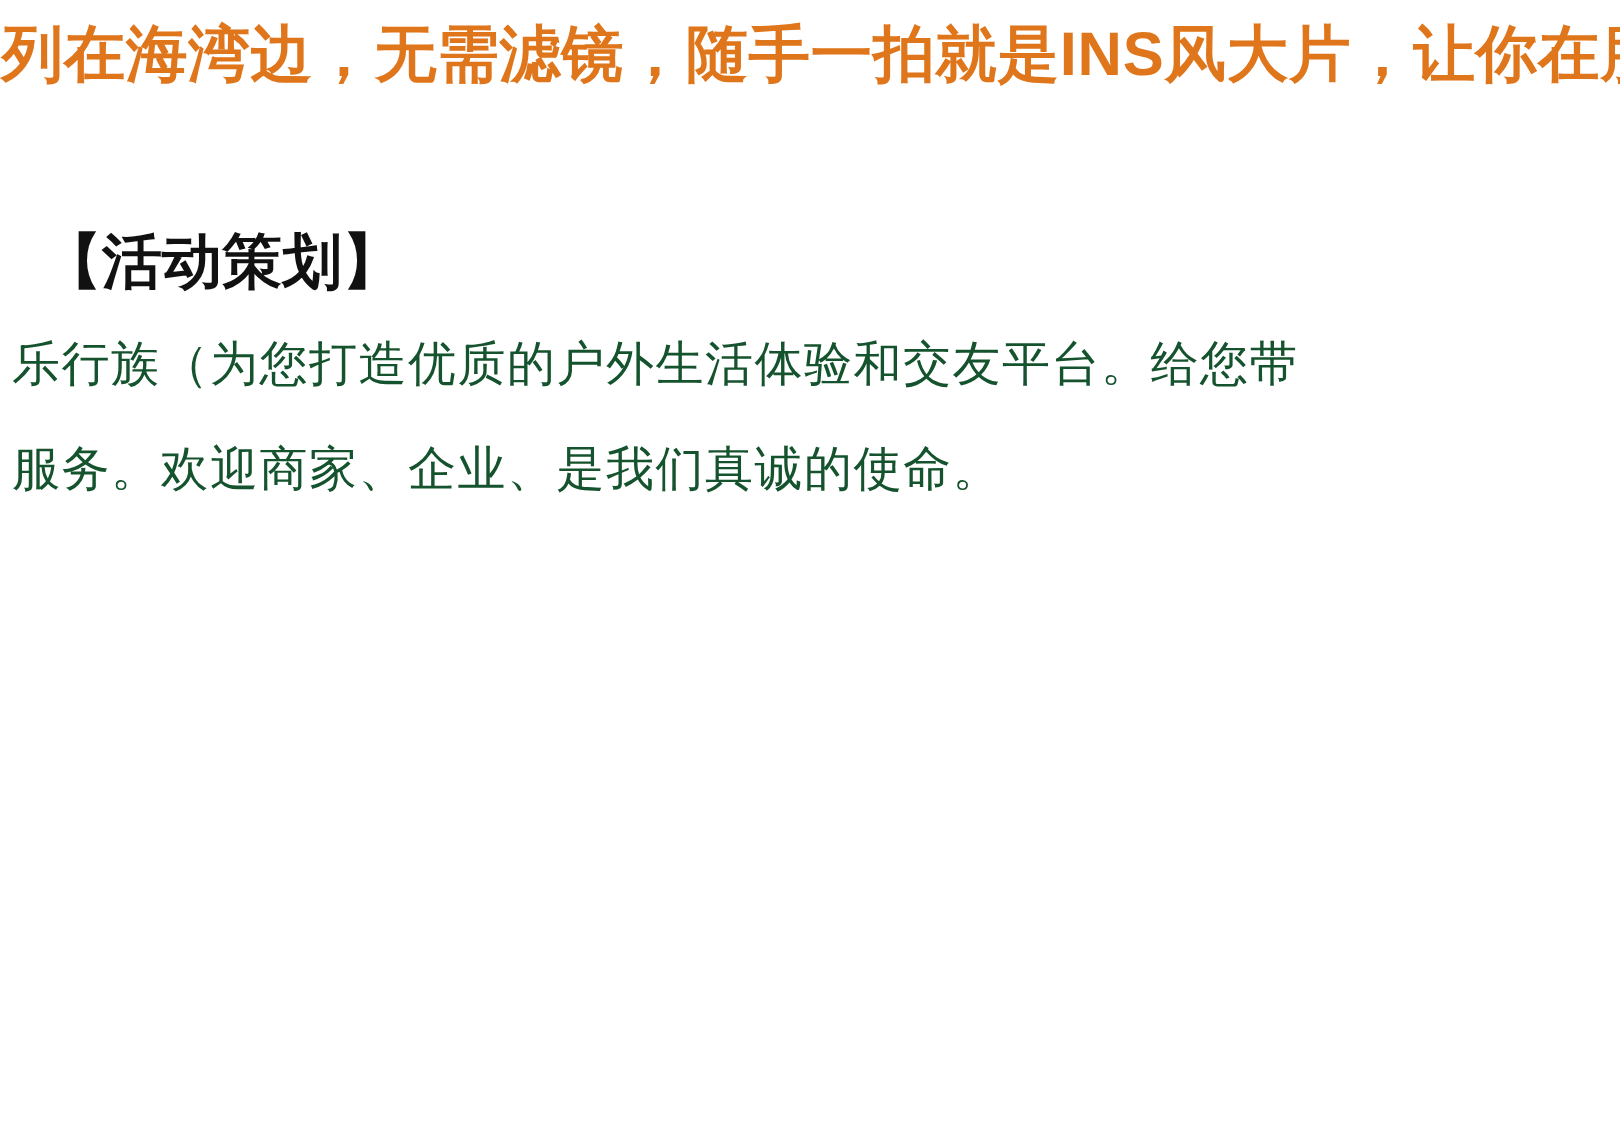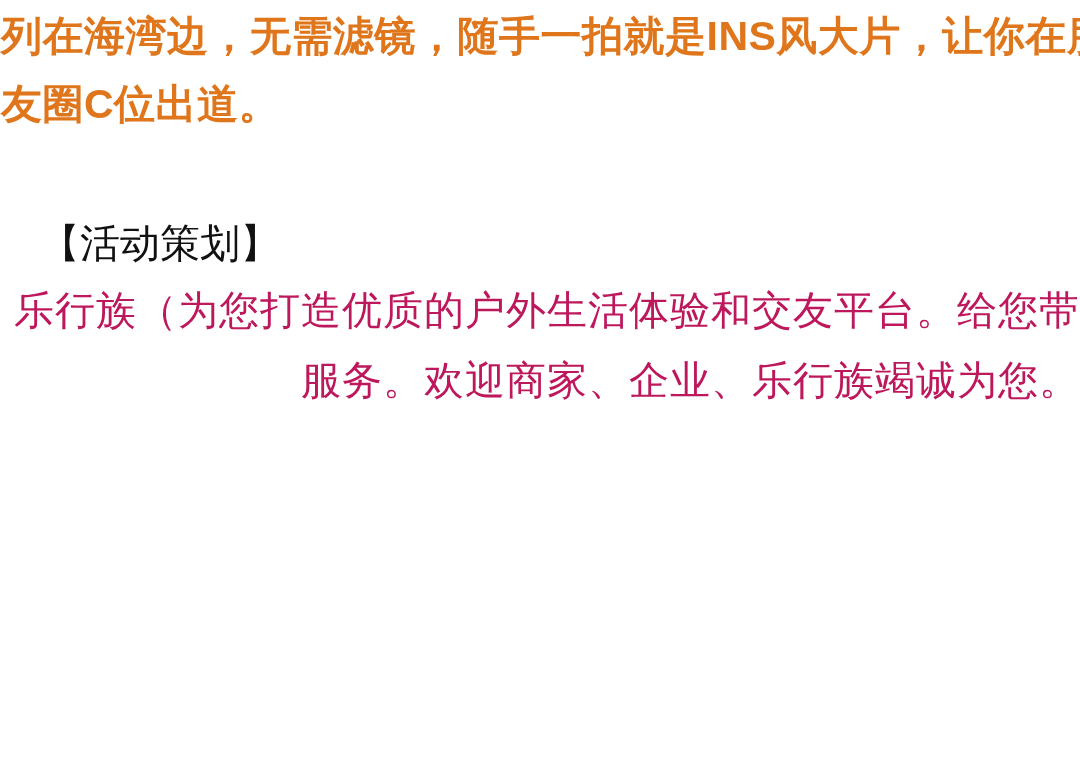--- a/index.html
+++ b/index.html
@@ -33,52 +33,50 @@
     color: #E0761B;
     white-space: nowrap;
     letter-spacing: 0.5px;
     padding-left: 1px;
   }
   
   .section-title {
     margin: 0;
     margin-top: 73px;
     font-size: 40px;
-    font-weight: 400;
+    font-weight: 700;
     line-height: 64px;
     color: #111111;
     white-space: nowrap;
-    padding-left: 40px;
+    padding-left: 28px;
   }
   
   .body-par {
     margin: 0;
     padding: 0;
   }
   .body-par .line {
-    font-size: 40px;
+    font-size: 32px;
     font-weight: 400;
     line-height: 70px;
-    color: #be185d;
+    color: #14532d;
     white-space: nowrap;
     letter-spacing: 1px;
     padding-left: 8px;
-    text-align: right;
   }
 </style>
 </head>
 <body>
 
 <main class="article">
 
   <section class="highlight">
     <div class="line">列在海湾边，无需滤镜，随手一拍就是INS风大片，让你在朋</div>
-    <div class="line">友圈C位出道。</div>
   </section>
 
   <h2 class="section-title">【活动策划】</h2>
 
   <section class="body-par">
     <div class="line">乐行族（为您打造优质的户外生活体验和交友平台。给您带</div>
-    <div class="line">服务。欢迎商家、企业、乐行族竭诚为您。</div>
+    <div class="line">服务。欢迎商家、企业、是我们真诚的使命。</div>
   </section>
 
 </main>
 
 </body></html>

